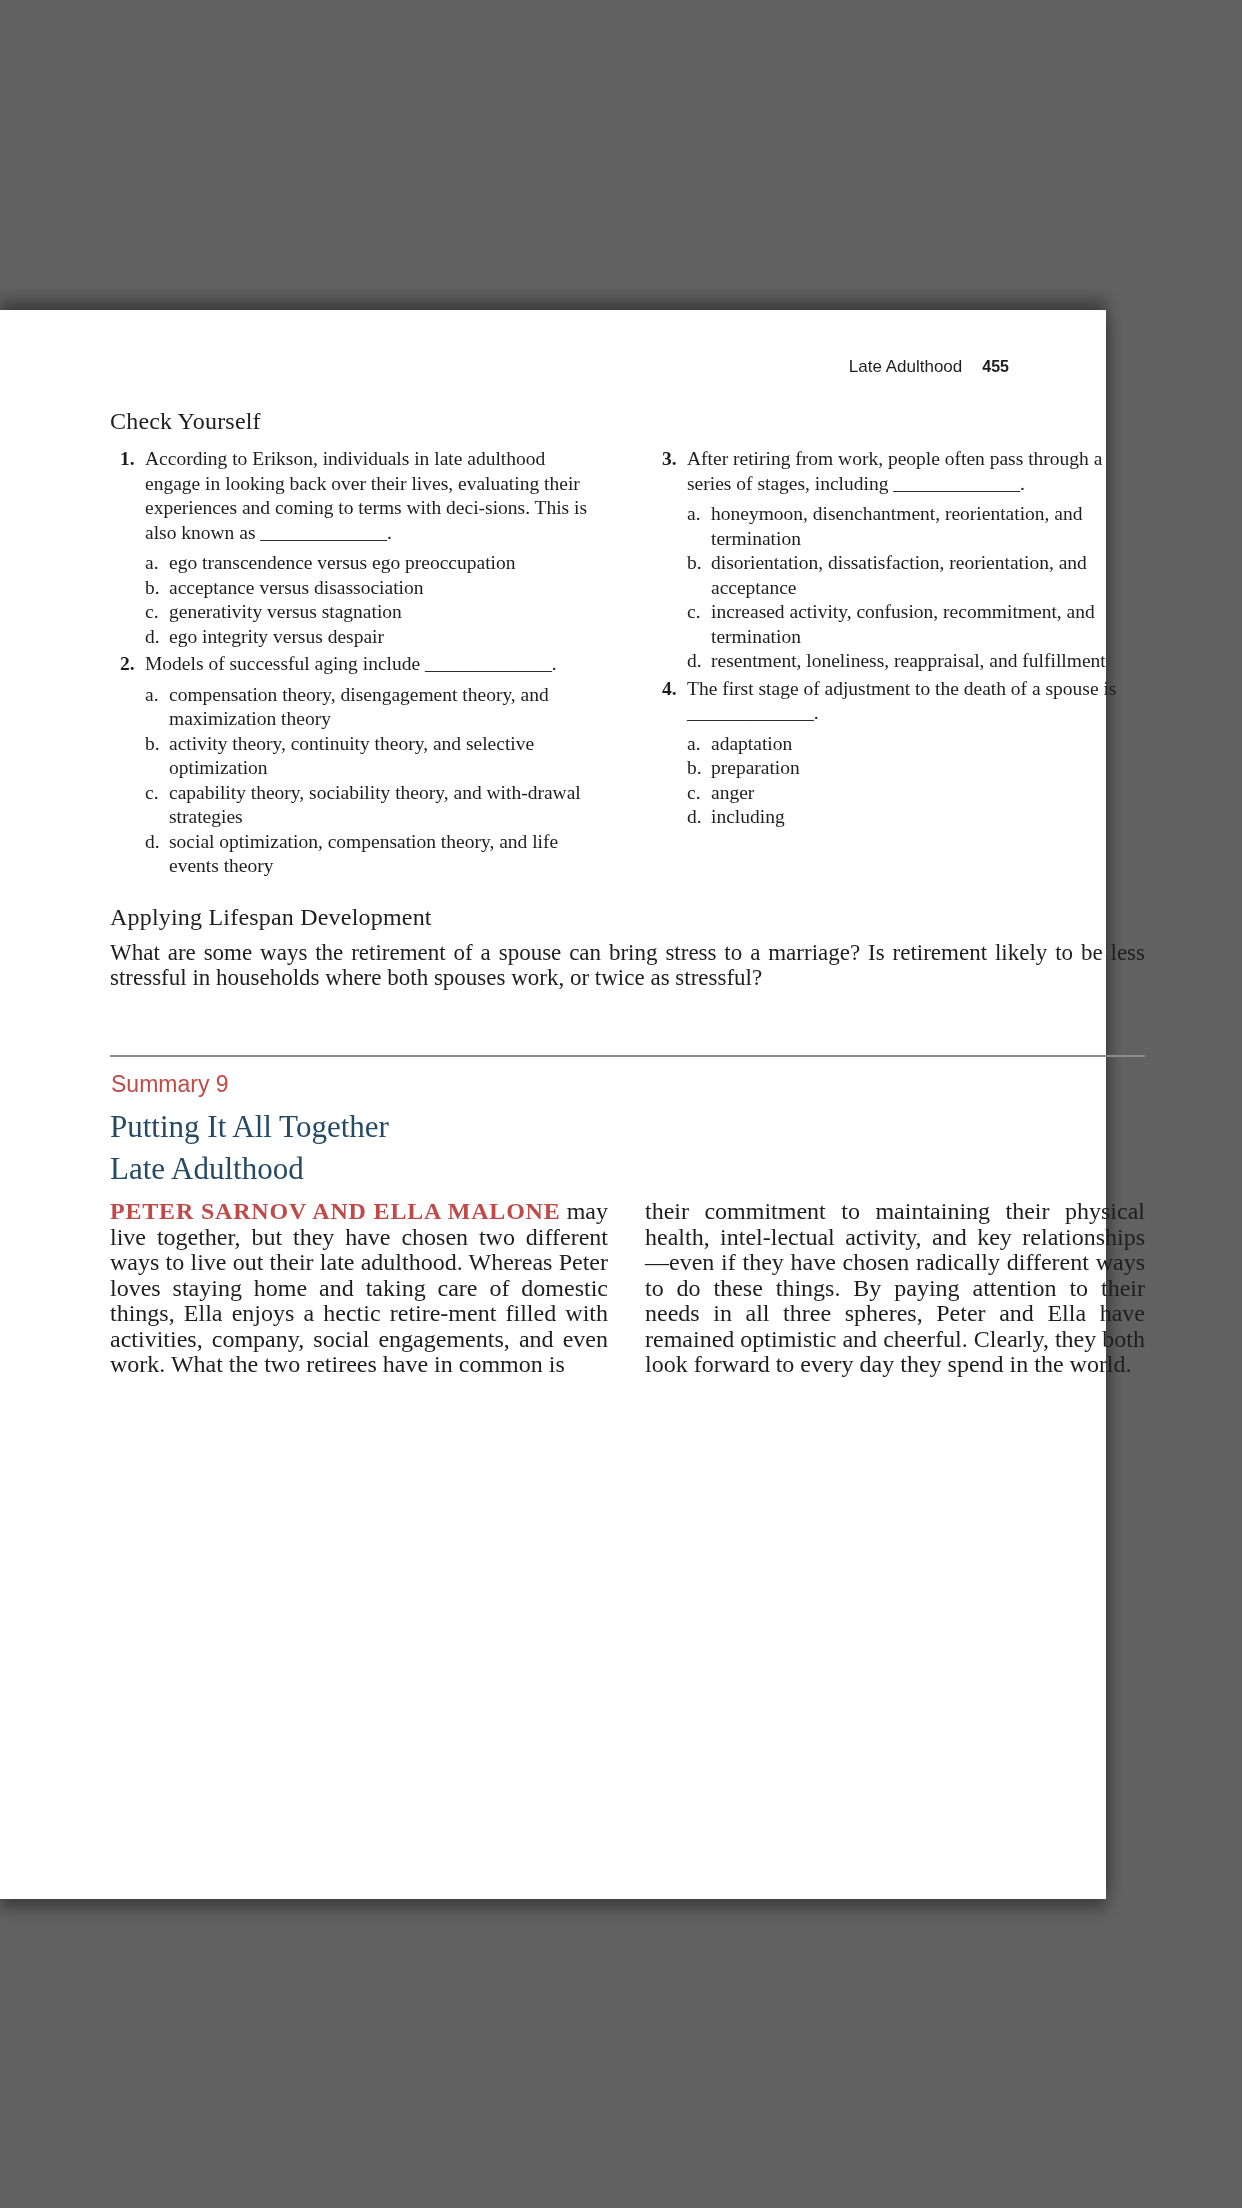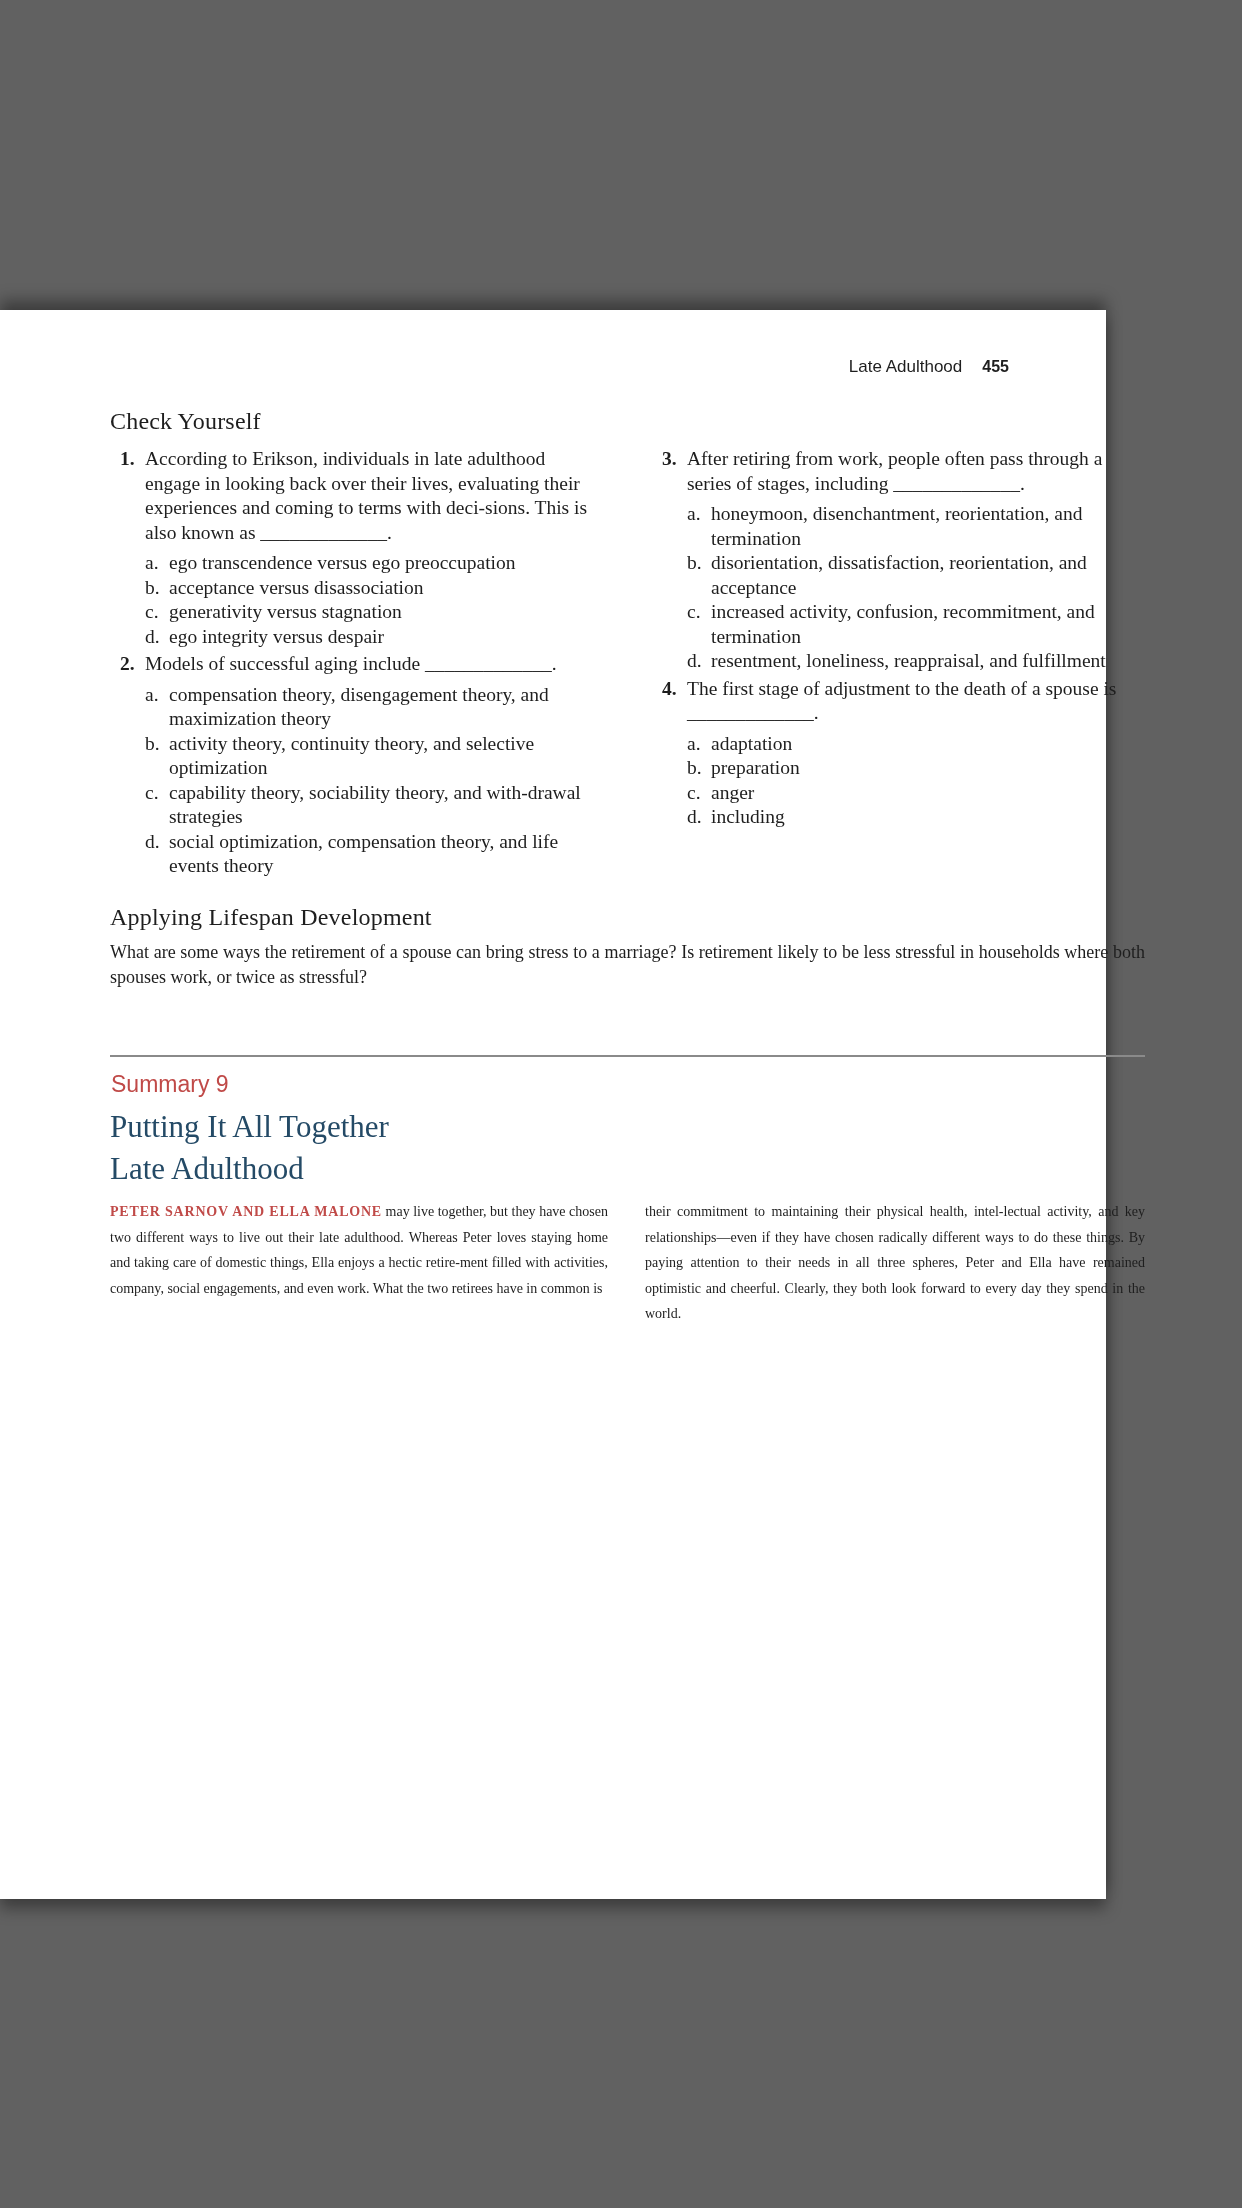--- a/index.html
+++ b/index.html
@@ -49,21 +49,21 @@
   .q-body { flex: 1; }
   .q-text { display: block; margin-bottom: 6px; }
   .options { margin: 0; padding: 0; list-style: none; }
   .option { display: flex; }
   .opt-letter { width: 24px; flex: none; }
   .opt-text { flex: 1; }
 
   .apply-title { position: absolute; top: 594px; left: 110px; }
   .apply-text {
     position: absolute; top: 630px; left: 110px; width: 1035px;
-    font-size: 18px; line-height: 25px;
+    font-size: 23px; line-height: 25px;
     text-align: justify;
   }
 
   .divider {
     position: absolute; top: 745px; left: 110px; width: 1035px;
     height: 0; border-top: 2px solid #8a8a8a;
   }
   .summary-label {
     position: absolute; top: 752px; left: 111px;
     font-family: "Liberation Sans", "DejaVu Sans", sans-serif;
@@ -73,21 +73,21 @@
   .summary-sub1, .summary-sub2 {
     position: absolute; left: 110px;
     font-size: 31px; color: #244a66;
     line-height: 40px;
   }
   .summary-sub1 { top: 797px; }
   .summary-sub2 { top: 839px; }
 
   .summary-body {
     position: absolute; top: 889px;
-    font-size: 14px; line-height: 25.5px;
+    font-size: 24px; line-height: 25.5px;
     text-align: justify;
   }
   .sb-left { left: 110px; width: 498px; }
   .sb-right { left: 645px; width: 500px; }
   .names {
     color: #c04a48; font-weight: bold; letter-spacing: 0.8px;
   }
 </style>
 </head>
 <body>

